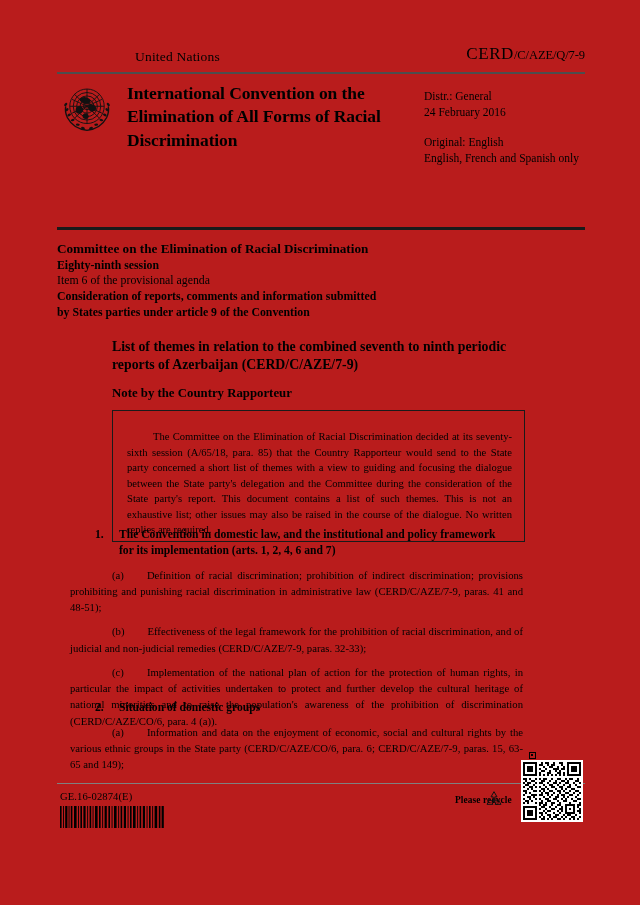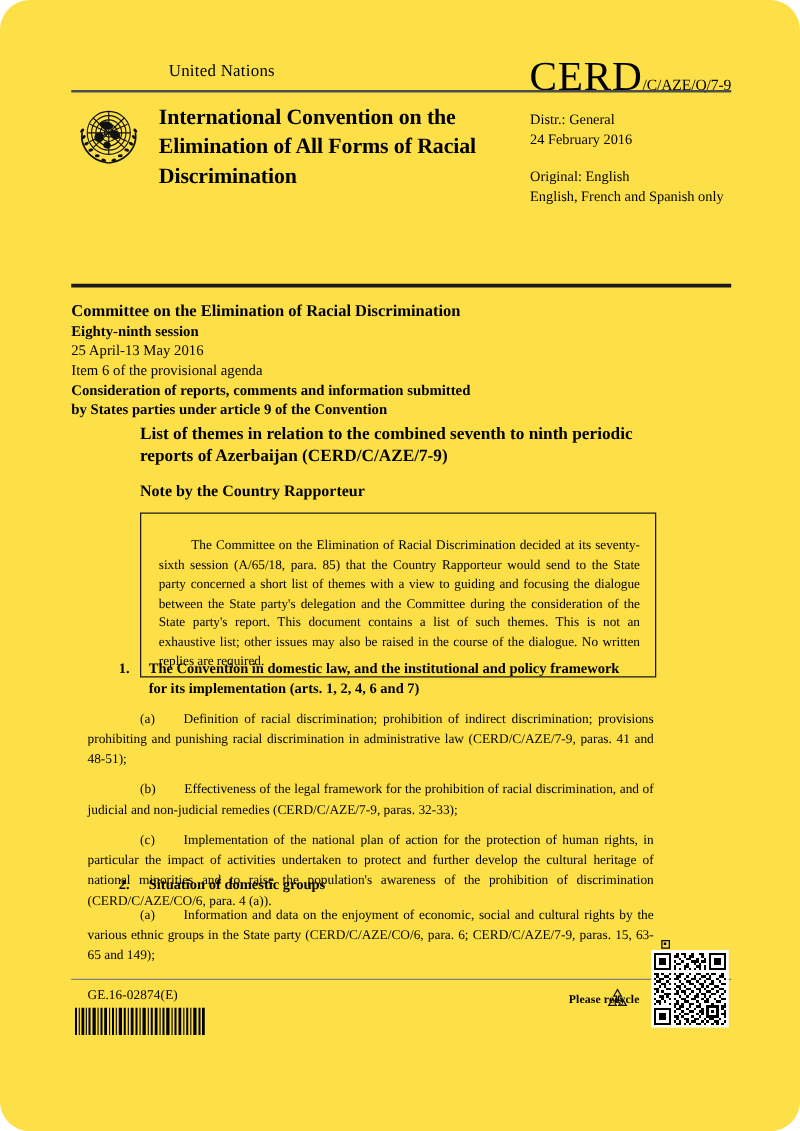--- a/index.html
+++ b/index.html
@@ -8,23 +8,22 @@
     background: #ffffff;
   }
   body {
     font-family: "Liberation Serif", serif;
     color: #000000;
   }
   #page {
     position: relative;
     width: 640px;
     height: 905px;
-    background: #fde047;
+    background: #b91c1c;
     overflow: hidden;
-    border-radius: 24px;
   }
 
   
   .header-top {
     position: absolute;
     left: 57px;
     top: 49px;
     width: 528px;
     height: 20px;
   }
@@ -37,21 +36,21 @@
     white-space: nowrap;
   }
   .symbol-wrap {
     position: absolute;
     right: 0;
     top: -5px;
     white-space: nowrap;
     text-align: right;
   }
   .symbol-main {
-    font-size: 33px;
+    font-size: 17px;
     letter-spacing: 0.6px;
   }
   .symbol-sub {
     font-size: 12.5px;
     letter-spacing: -0.1px;
   }
 
   .rule-top {
     position: absolute;
     left: 57px;
@@ -196,21 +195,20 @@
   #sec1 { top: 527px; }
   #sec2 { top: 700px; }
 
   
   .job-no {
     position: absolute;
     left: 60px;
     top: 791px;
     font-size: 10.6px;
     letter-spacing: 0.1px;
-    margin-left: 10px;
   }
   .barcode {
     position: absolute;
     left: 60px;
     top: 806px;
     width: 104px;
     height: 22px;
   }
   .recycle-text {
     position: absolute;
@@ -318,21 +316,20 @@
     <div class="gap"></div>
     <div>Original: English</div>
     <div>English, French and Spanish only</div>
   </div>
 
   <div class="rule-mid"></div>
 
   <div class="committee">
     <div class="h">Committee on the Elimination of Racial Discrimination</div>
     <div class="b">Eighty-ninth session</div>
-    <div>25 April-13 May 2016</div>
     <div>Item 6 of the provisional agenda</div>
     <div class="b">Consideration of reports, comments and information submitted</div>
     <div class="b">by States parties under article 9 of the Convention</div>
   </div>
 
   <div class="doc-title">List of themes in relation to the combined seventh to ninth periodic reports of Azerbaijan (CERD/C/AZE/7-9)</div>
   <div class="note-by">Note by the Country Rapporteur</div>
 
   <div class="box">
     <p>The Committee on the Elimination of Racial Discrimination decided at its seventy-sixth session (A/65/18, para. 85) that the Country Rapporteur would send to the State party concerned a short list of themes with a view to guiding and focusing the dialogue between the State party's delegation and the Committee during the consideration of the State party's report. This document contains a list of such themes. This is not an exhaustive list; other issues may also be raised in the course of the dialogue. No written replies are required.</p>

